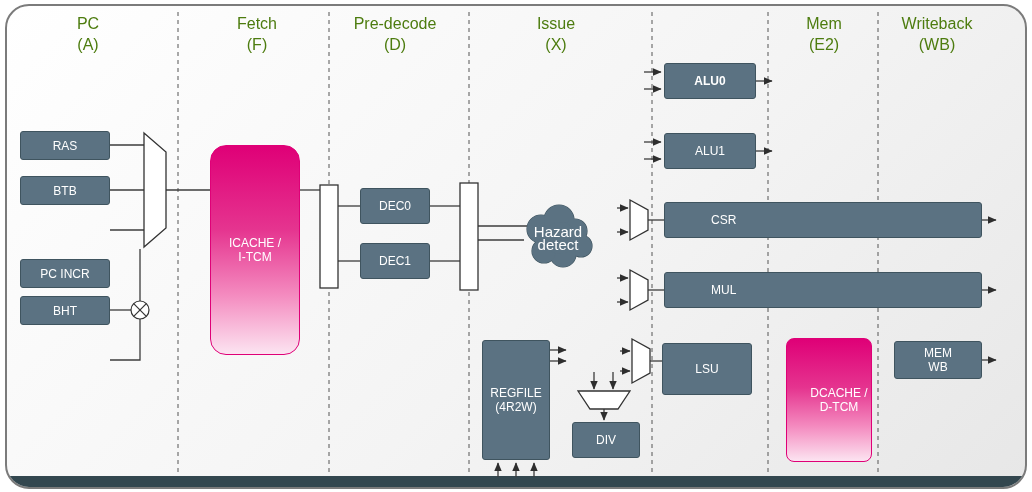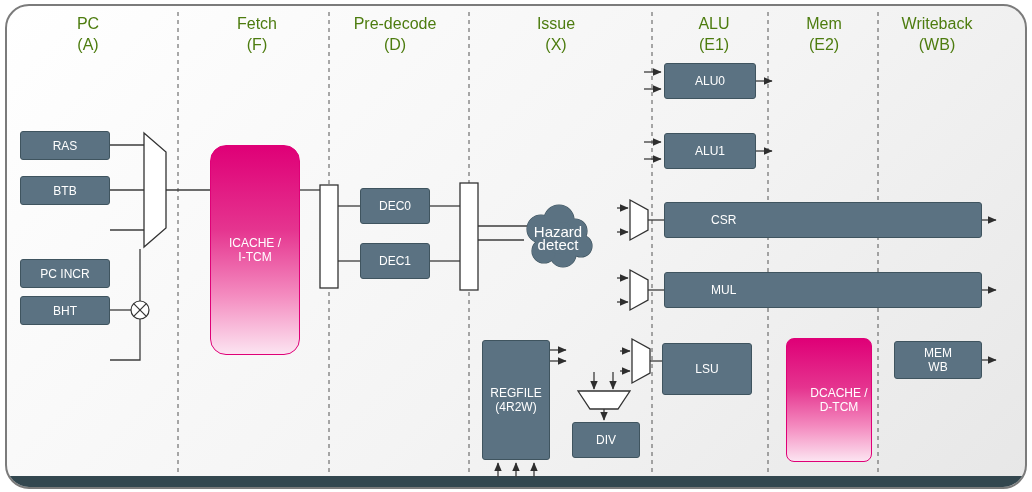--- a/index.html
+++ b/index.html
@@ -140,24 +140,20 @@
     <div>(F)</div>
   </div>
   <div class="hdr" style="left:340px;top:13px;width:110px;">
     <div>Pre-decode</div>
     <div>(D)</div>
   </div>
   <div class="hdr" style="left:516px;top:13px;width:80px;">
     <div>Issue</div>
     <div>(X)</div>
   </div>
-  <div class="hdr" style="left:674px;top:13px;width:80px;">
-    <div>ALU</div>
-    <div>(E1)</div>
-  </div>
   <div class="hdr" style="left:784px;top:13px;width:80px;">
     <div>Mem</div>
     <div>(E2)</div>
   </div>
   <div class="hdr" style="left:887px;top:13px;width:100px;">
     <div>Writeback</div>
     <div>(WB)</div>
   </div>
 
   <div class="blk" style="left:20px;top:131px;width:90px;height:29px;">RAS</div>
@@ -170,21 +166,21 @@
 
   <div class="blk" style="left:360px;top:188px;width:70px;height:36px;">DEC0</div>
   <div class="blk" style="left:360px;top:243px;width:70px;height:36px;">DEC1</div>
 
   <div class="cloudtext" style="left:526px;top:225px;width:64px;">Hazard
 detect</div>
   <div class="blk" style="left:482px;top:340px;width:68px;height:120px;">REGFILE
 (4R2W)</div>
   <div class="blk" style="left:572px;top:422px;width:68px;height:36px;">DIV</div>
 
-  <div class="blk" style="left:664px;top:63px;width:92px;height:36px;">ALU0</div>
+  <div class="blk" style="left:664px;top:63px;width:92px;height:36px;font-weight:bold;">ALU0</div>
   <div class="blk" style="left:664px;top:133px;width:92px;height:36px;">ALU1</div>
   <div class="blk leftlab" style="left:664px;top:202px;width:318px;height:36px;">CSR</div>
   <div class="blk leftlab" style="left:664px;top:272px;width:318px;height:36px;">MUL</div>
   <div class="blk" style="left:662px;top:343px;width:90px;height:52px;">LSU</div>
 
   <div class="blk pink small" style="left:786px;top:338px;width:86px;height:124px;">DCACHE /
 D-TCM</div>
 
   <div class="blk" style="left:894px;top:341px;width:88px;height:38px;">MEM
 WB</div>

